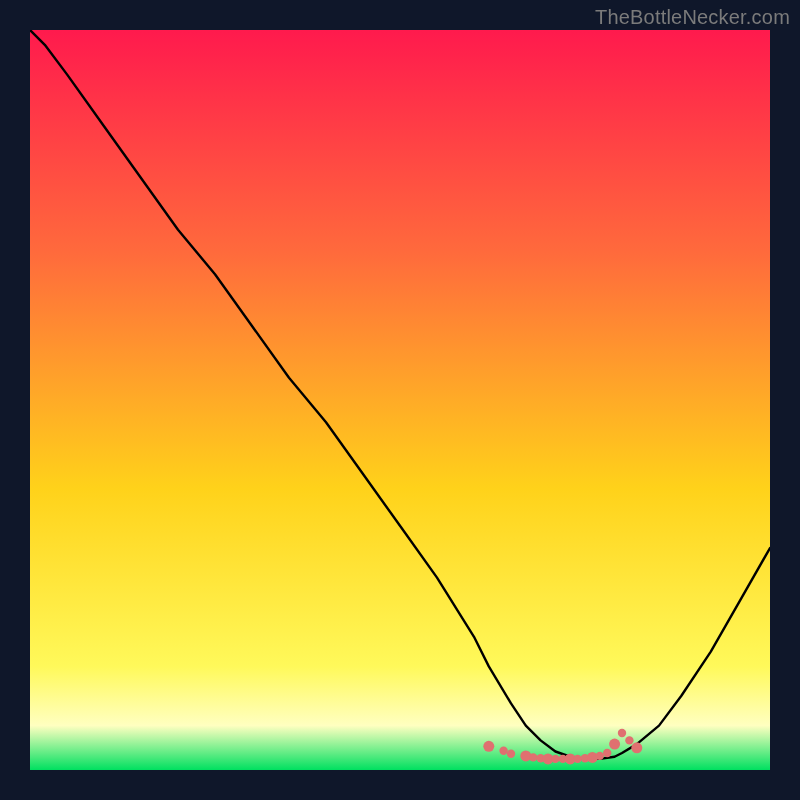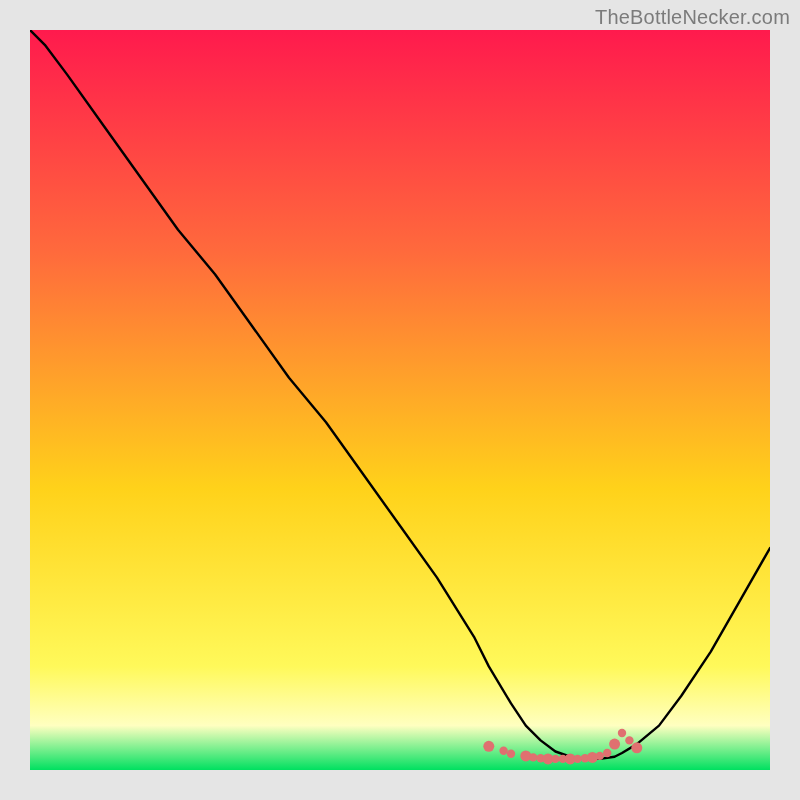--- a/index.html
+++ b/index.html
@@ -8,21 +8,21 @@
     width: 800px;
     height: 800px;
     background: #000000;
     overflow: hidden;
     font-family: Arial, Helvetica, sans-serif;
   }
   .stage {
     position: relative;
     width: 800px;
     height: 800px;
-    background: #e5e5e5;
+    background: #0f172a;
   }
   .attribution {
     position: absolute;
     top: 6px;
     right: 10px;
     color: #7b7b7b;
     font-size: 20px;
     font-weight: 500;
     letter-spacing: 0.2px;
     z-index: 20;

